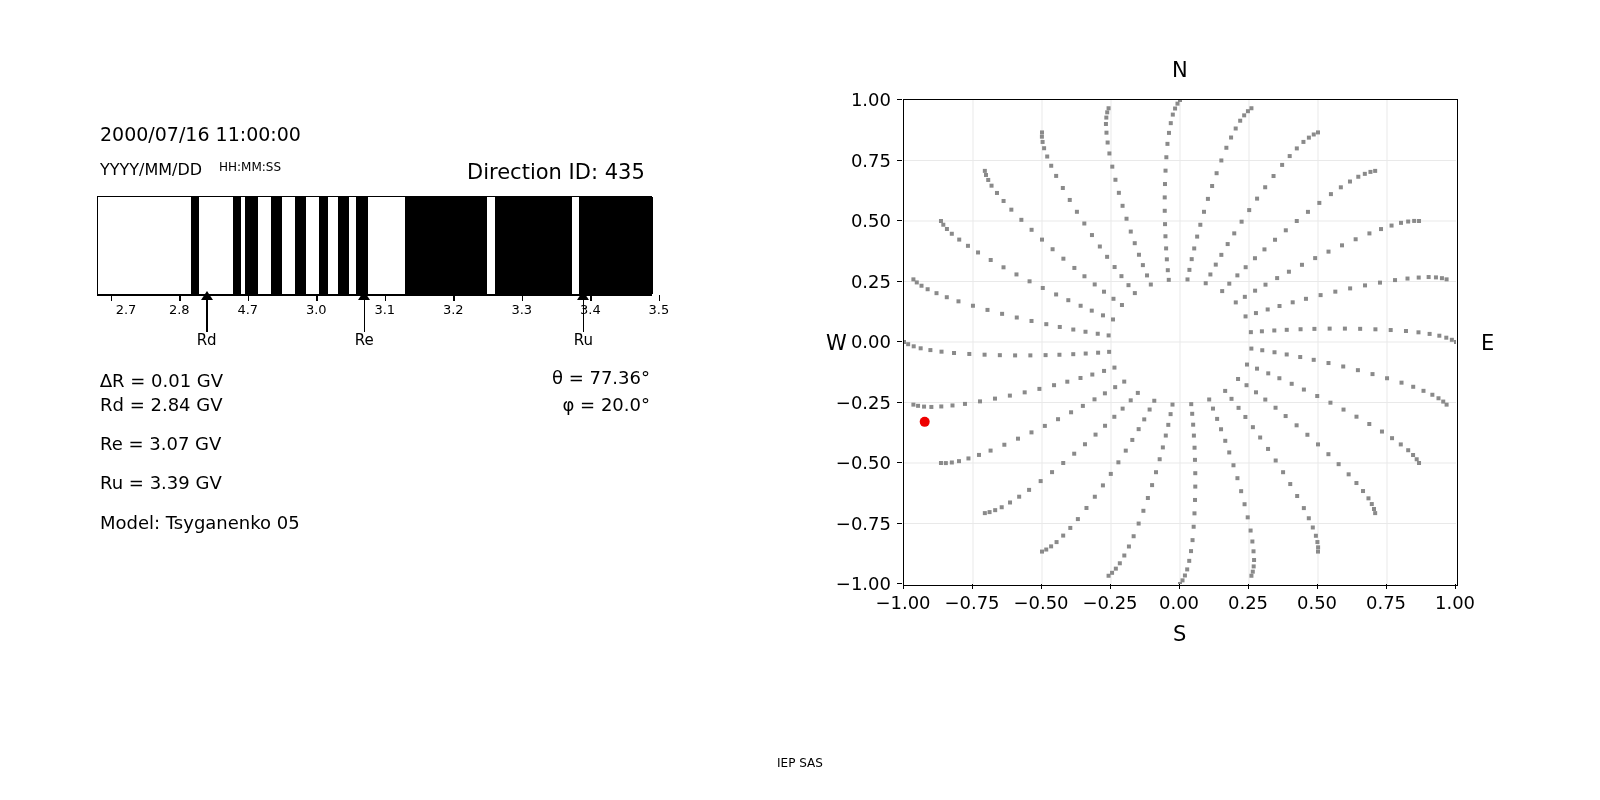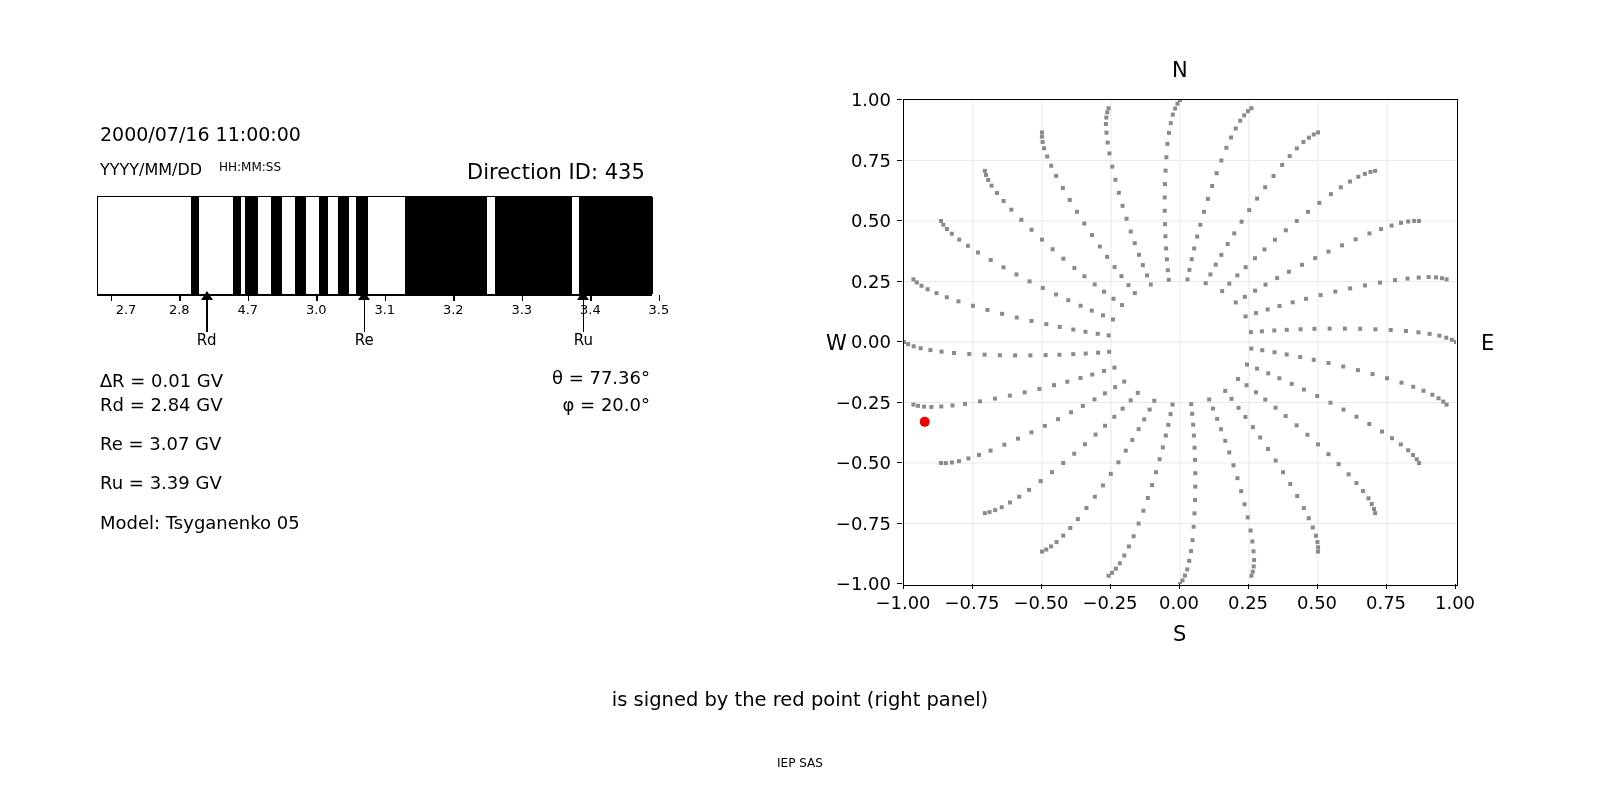--- a/index.html
+++ b/index.html
@@ -767,15 +767,14 @@
       <div class="polar-ticklabel" style="left: 891px; top: 220px; transform: translate(-100%, -50%);">0.50</div>
       <div class="polar-tick" style="left: 897px; top: 159.5px; width: 5px; height: 1.3px;"></div>
       <div class="polar-ticklabel" style="left: 891px; top: 159.5px; transform: translate(-100%, -50%);">0.75</div>
       <div class="polar-tick" style="left: 897px; top: 99px; width: 5px; height: 1.3px;"></div>
       <div class="polar-ticklabel" style="left: 891px; top: 99px; transform: translate(-100%, -50%);">1.00</div>
     </div>
 
 </div>
 
 <div id="caption">
-  <div>is signed by the red point (right panel)</div>
 </div>
 <div id="footer">IEP SAS</div>
 
 </body></html>

